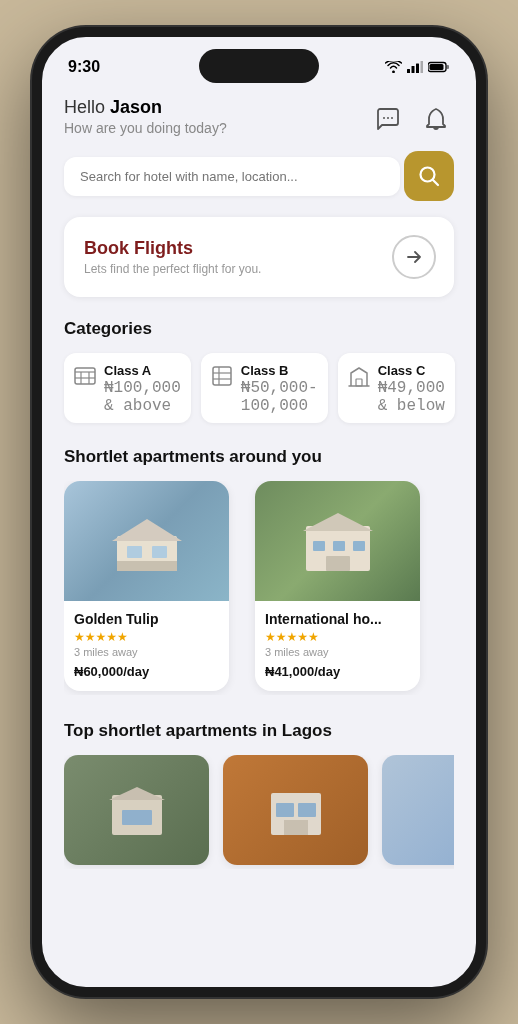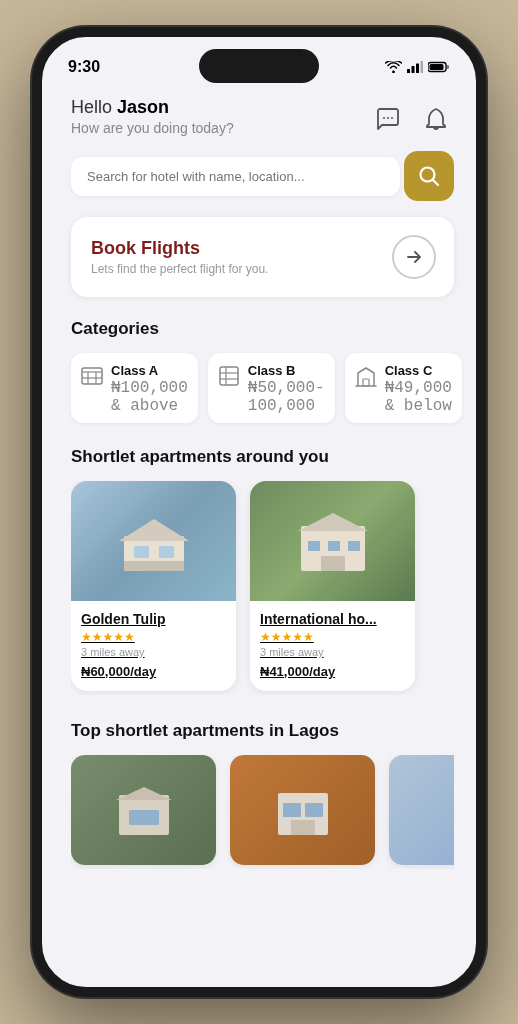--- a/index.html
+++ b/index.html
@@ -58,21 +58,20 @@
       display: flex;
       align-items: center;
       gap: 5px;
     }
 
     
     .screen-content {
       padding: 10px 22px 39px;
       overflow-y: auto;
       height: calc(950px - 50px);
-      margin-left: 7px;
     }
 
     
     .header {
       display: flex;
       justify-content: space-between;
       align-items: flex-start;
       margin-bottom: 14px;
     }
 
@@ -235,26 +234,25 @@
     .category-price {
       font-size: 16px;
       color: #888;
       margin-top: 1px;
       font-family: Liberation Mono, monospace;
     }
 
     
     .apartments-scroll {
       display: flex;
-      gap: 14px;
+      gap: 26px;
       overflow-x: auto;
       margin-bottom: 26px;
       padding-bottom: 4px;
       scrollbar-width: none;
-      text-decoration: underline;
     }
 
     .apartments-scroll::-webkit-scrollbar { display: none; }
 
     .apartment-card {
       background: #fff;
       border-radius: 16px;
       overflow: hidden;
       min-width: 165px;
       max-width: 165px;

